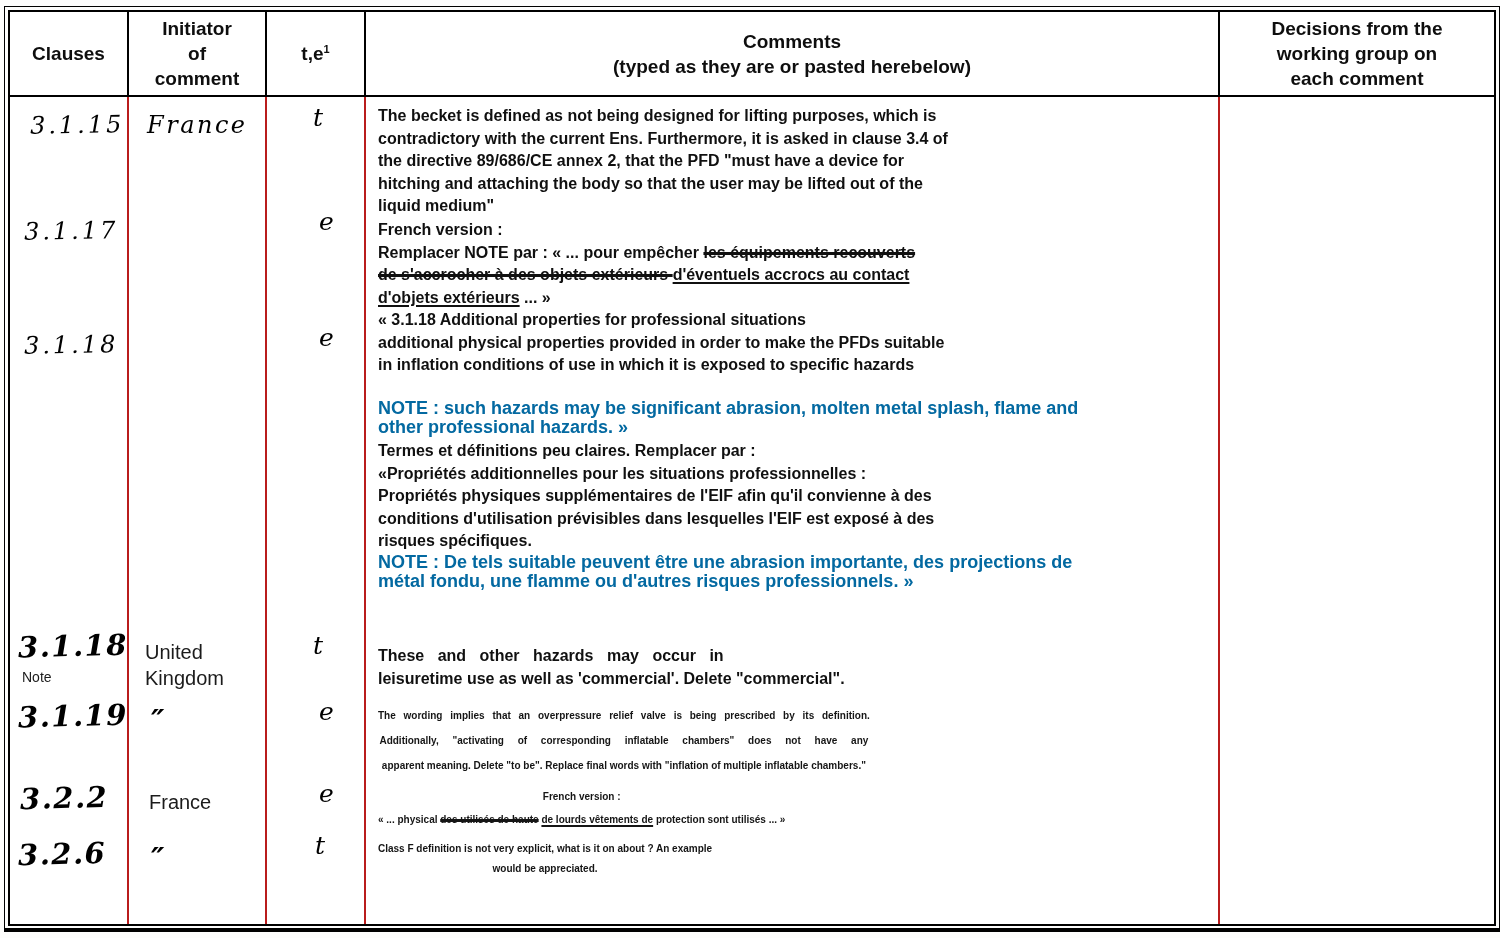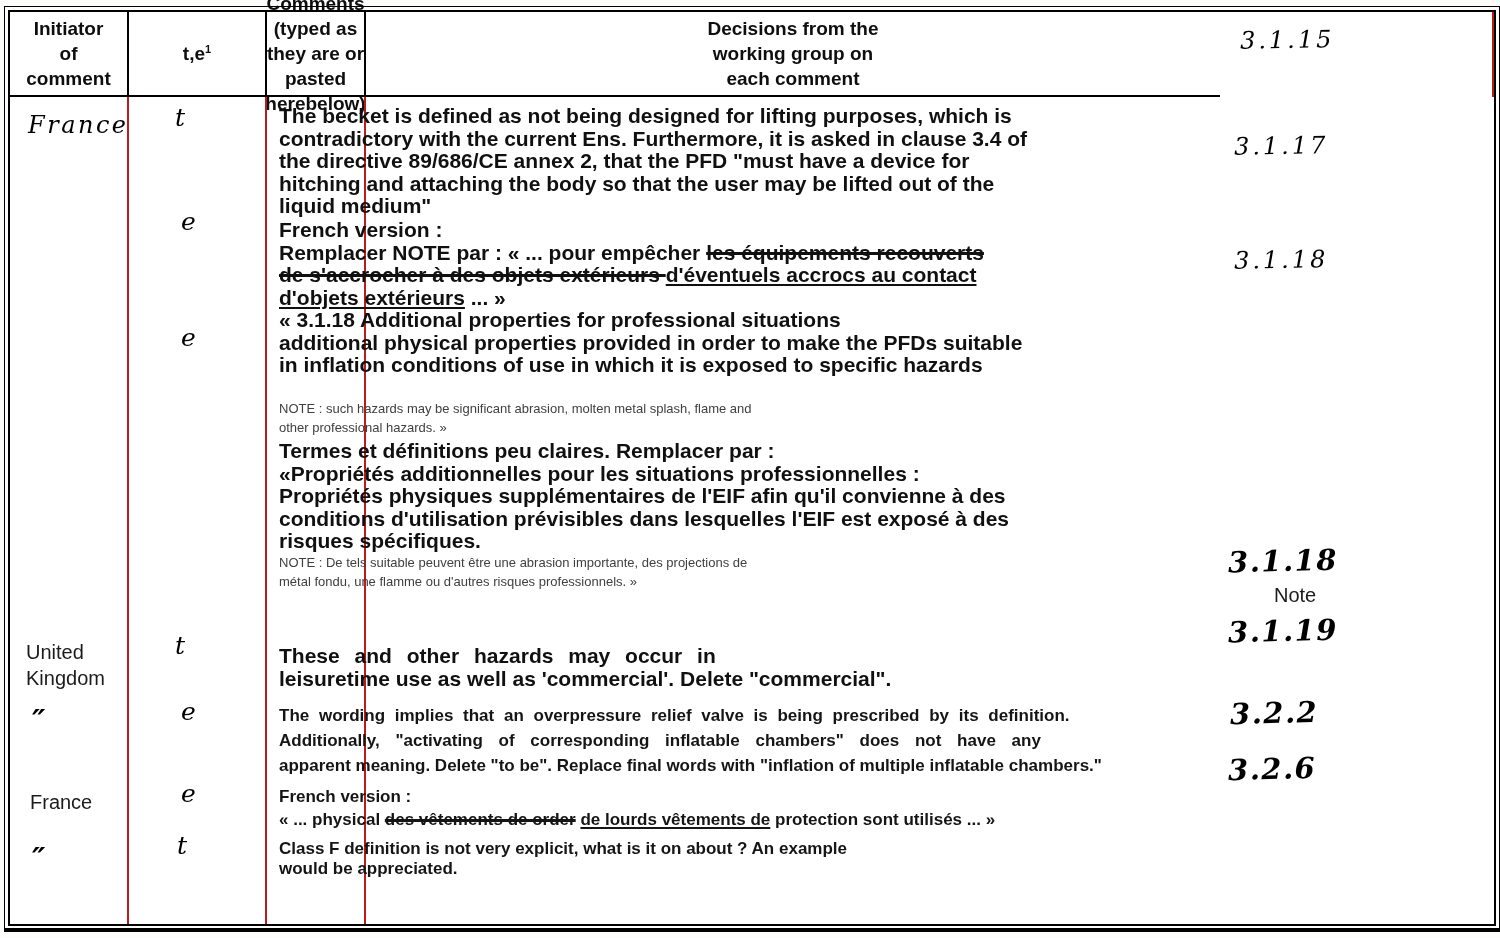--- a/index.html
+++ b/index.html
@@ -36,43 +36,46 @@
   
   .hw{font-family:"DejaVu Serif", serif;font-style:italic;color:#000;}
   .hw-clause{font-size:24px;letter-spacing:3px;transform:rotate(-1deg);}
   .hw-clause-bold{font-size:29px;font-weight:700;letter-spacing:1.5px;transform:rotate(-1.5deg);}
   .hw-te{font-size:25px;}
   .hw-name{font-size:24px;letter-spacing:2.5px;}
   .ditto{font-size:30px;font-weight:700;letter-spacing:1px;}
 
   
   .typed{font-family:"Liberation Sans", sans-serif;}
-  .t15{font-size:21px;line-height:22.5px;font-weight:700;color:#101010;}
+  .t15{font-size:16px;line-height:22.5px;font-weight:700;color:#101010;}
   .t15 > div{white-space:nowrap;}
-  .t13{font-size:17px;line-height:19.5px;font-weight:700;color:#151515;}
+  .t13{font-size:10px;line-height:19.5px;font-weight:700;color:#151515;text-align:center;}
   .t13 > div{white-space:nowrap;}
-  .note-sm{font-size:13px;line-height:19px;font-weight:400;color:#404040;}
+  .note-sm{font-size:18px;line-height:19px;font-weight:700;color:#0369a1;}
   .note-sm > div{white-space:nowrap;}
   .init-typed{font-size:20px;line-height:26px;font-weight:400;color:#1b1b1b;}
-  .clause-note{font-family:"Liberation Sans", sans-serif;font-size:20px;font-weight:400;font-style:normal;color:#1b1b1b;letter-spacing:0;margin-left:42px;}
+  .clause-note{font-family:"Liberation Sans", sans-serif;font-size:14px;font-weight:400;font-style:normal;color:#1b1b1b;letter-spacing:0;}
   .strike{text-decoration:line-through;text-decoration-thickness:2.5px;}
   .ins{text-decoration:underline;text-decoration-thickness:2px;text-underline-offset:2px;}
   .ws-wide{word-spacing:9px;}
   .ws-med{word-spacing:5px;}
   .ws-big{word-spacing:11px;}
   sup.fn{font-size:11px;vertical-align:super;line-height:0;}
   .hdr-sub{font-weight:700;}
   .hdr-narrow{width:92px;}
   .hdr-dec{width:200px;}
 </style>
 </head>
 <body>
 
 <div class="ctable">
 
+  <div class="th">
+    <span>Clauses</span>
+  </div>
   <div class="th">
     <span class="hdr-narrow">Initiator of comment</span>
   </div>
   <div class="th">
     <span><span>t,e</span><sup class="fn">1</sup></span>
   </div>
   <div class="th">
     <div class="hdr-sub">Comments</div>
     <div class="hdr-sub">(typed as they are or pasted herebelow)</div>
   </div>
@@ -153,21 +156,21 @@
     </div>
 
     <div class="abs typed t13" style="left:12px;top:606px;">
       <div class="ws-med" style="line-height:25px;">The wording implies that an overpressure relief valve is being prescribed by its definition.</div>
       <div class="ws-big" style="line-height:25px;">Additionally, "activating of corresponding inflatable chambers" does not have any</div>
       <div style="line-height:25px;">apparent meaning. Delete "to be". Replace final words with "inflation of multiple inflatable chambers."</div>
     </div>
 
     <div class="abs typed t13" style="left:12px;top:690px;">
       <div>French version :</div>
-      <div style="margin-top:3px;"><span>« ... physical </span><span class="strike">des vêtements de order</span><span> </span><span class="ins">de lourds vêtements de</span><span> protection sont utilisés ... »</span></div>
+      <div style="margin-top:3px;"><span>« ... physical </span><span class="strike">des utilisés de haute</span><span> </span><span class="ins">de lourds vêtements de</span><span> protection sont utilisés ... »</span></div>
     </div>
 
     <div class="abs typed t13" style="left:12px;top:742px;">
       <div>Class F definition is not very explicit, what is it on about ? An example</div>
       <div>would be appreciated.</div>
     </div>
 
   </div>
 
   <div class="td last"></div>

